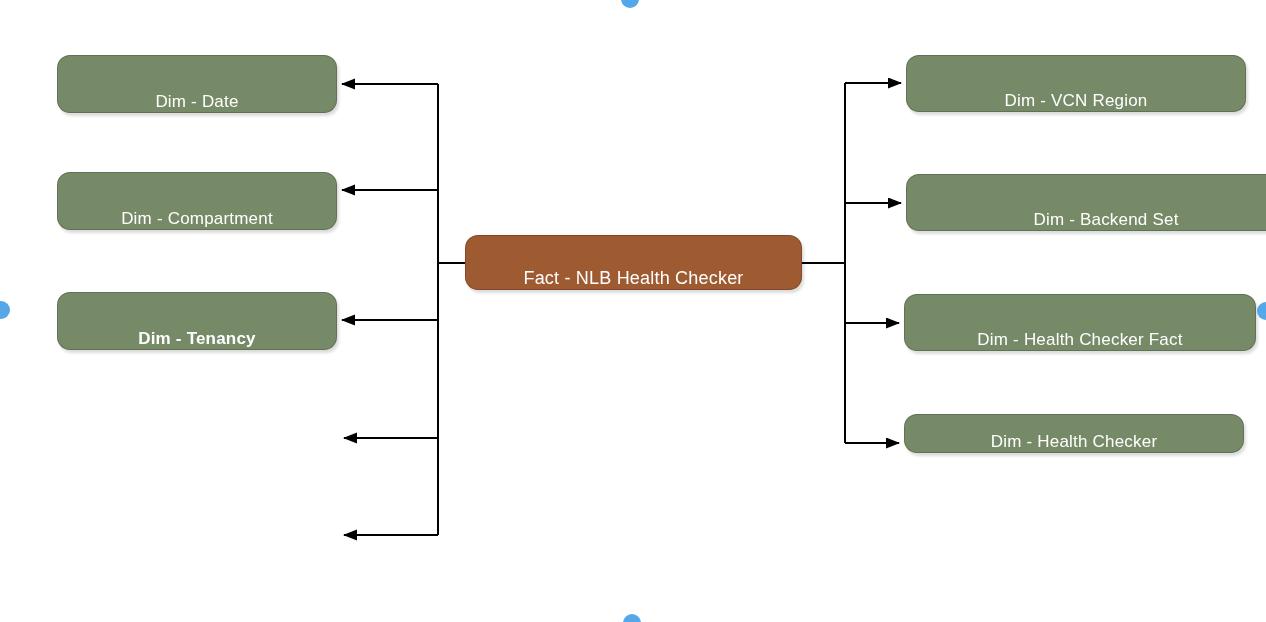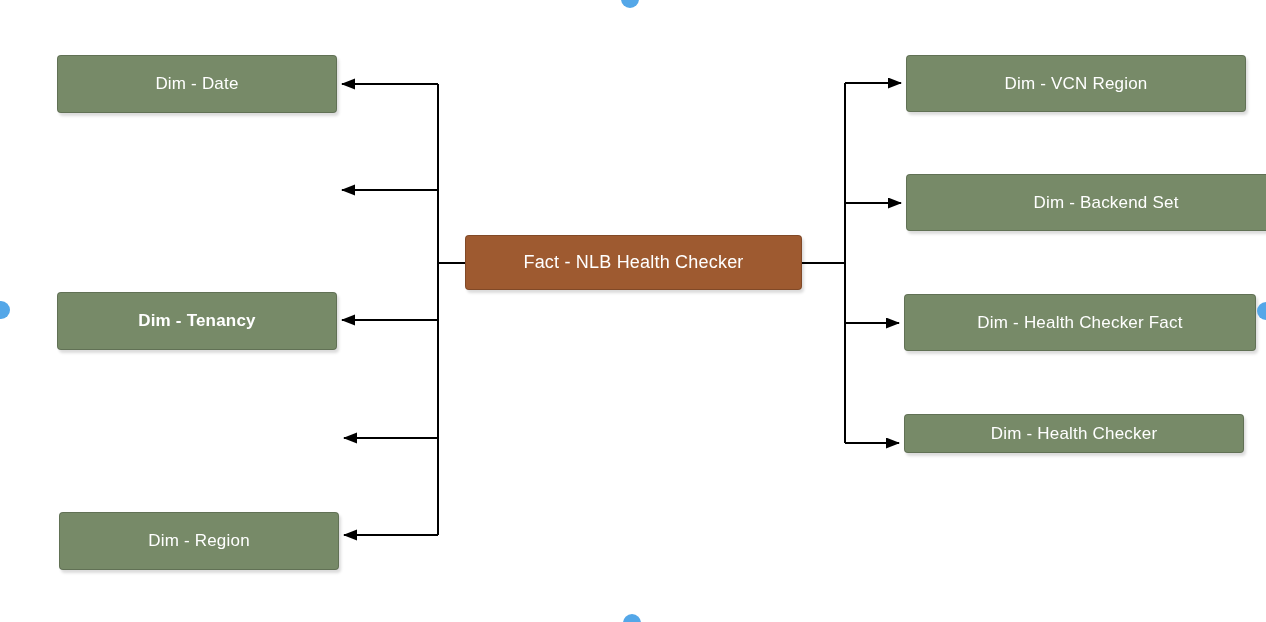--- a/index.html
+++ b/index.html
@@ -30,23 +30,23 @@
   }
   .edges-svg line, .edges-svg polyline {
     stroke: var(--connector-color);
     stroke-width: 2;
     fill: none;
   }
   .arrowhead-path { fill: var(--connector-color); }
   .node {
     position: absolute;
     display: flex;
-    align-items: center;
+    align-items: flex-end;
     justify-content: center;
-    border-radius: 4px;
+    border-radius: 13px;
     color: var(--node-text);
     font-size: 17px;
     letter-spacing: 0.2px;
     border: 1px solid var(--node-border);
     box-sizing: border-box;
     box-shadow: 2px 3px 3px rgba(0,0,0,0.14);
     white-space: nowrap;
   }
   .node.dim { background: var(--dimension-fill); }
   .node.fact {
@@ -102,25 +102,25 @@
     <line x1="845" y1="83" x2="845" y2="443"></line>
     <line x1="845" y1="83" x2="901" y2="83" marker-end="url(#arrow)"></line>
     <line x1="845" y1="203" x2="901" y2="203" marker-end="url(#arrow)"></line>
     <line x1="845" y1="323" x2="899" y2="323" marker-end="url(#arrow)"></line>
     <line x1="845" y1="443" x2="899" y2="443" marker-end="url(#arrow)"></line>
   </svg>
 
   <div class="node dim n-date">
     <span>Dim - Date</span>
   </div>
+  <div class="node dim n-compartment">
+    <span>Dim - Compartment</span>
+  </div>
   <div class="node dim n-tenancy">
     <span>Dim - Tenancy</span>
-  </div>
-  <div class="node dim n-region">
-    <span>Dim - Region</span>
   </div>
 
   <div class="node fact n-fact">
     <span>Fact - NLB Health Checker</span>
   </div>
 
   <div class="node dim n-vcn-subnet">
     <span>Dim - VCN Region</span>
   </div>
   <div class="node dim n-backend-set">

